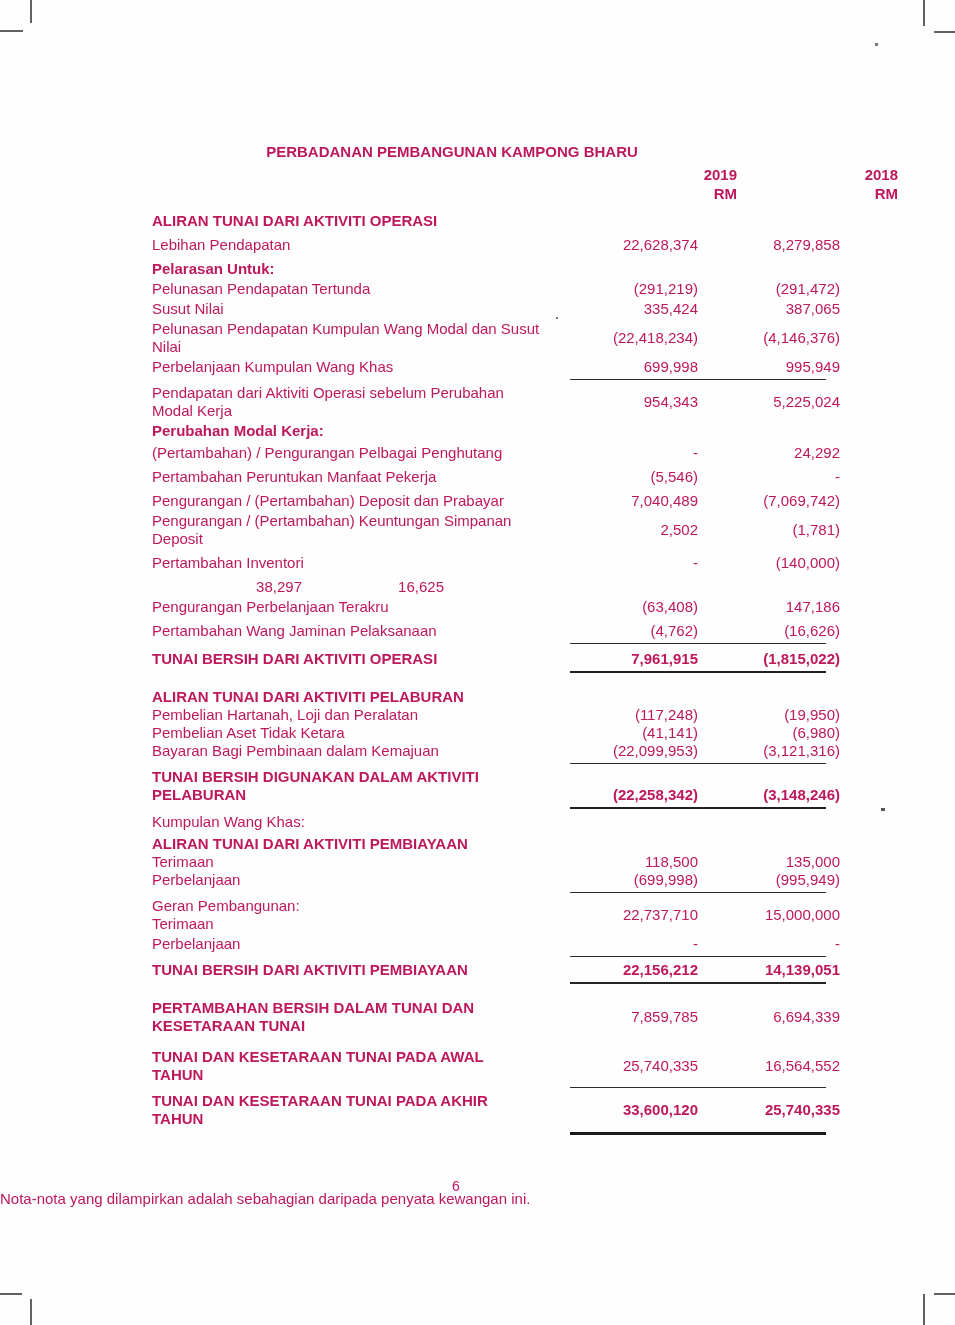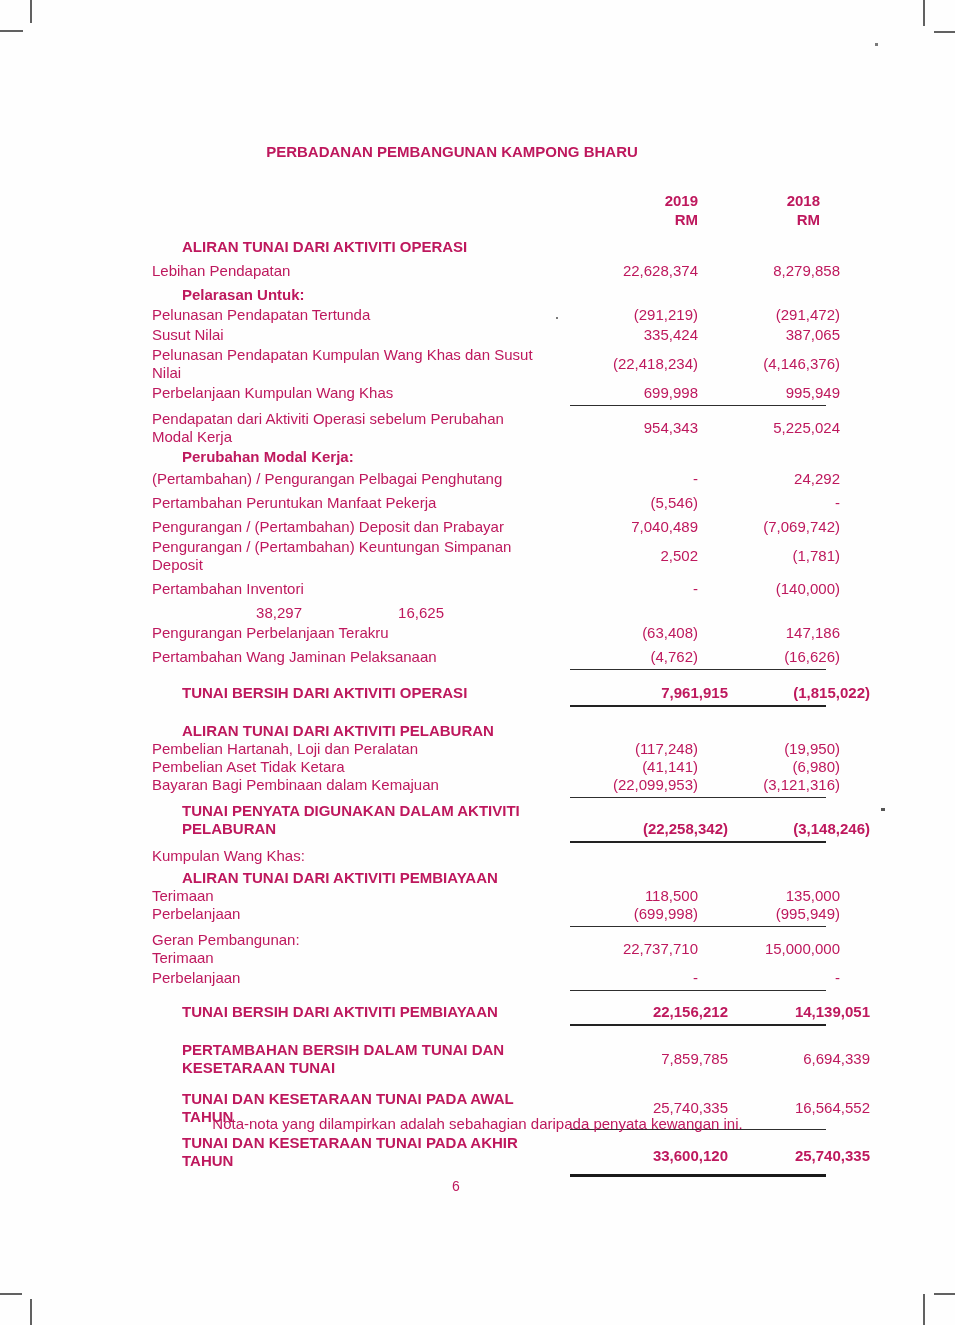--- a/index.html
+++ b/index.html
@@ -21,45 +21,45 @@
   .crop.br-v{left:923px;top:1294px;width:2px;height:31px;}
   .speck{position:absolute;background:#7a7a7a;}
   .speck.s1{left:875px;top:43px;width:3px;height:3px;}
   .speck.s2{left:556px;top:317px;width:2px;height:2px;}
   .speck.s3{left:881px;top:808px;width:4px;height:3px;background:#555;}
 
   .content{position:absolute;left:152px;top:143px;width:668px;}
   .titles{width:668px;margin-left:-34px;text-align:center;font-weight:bold;}
   .title2{margin-top:19px;}
 
-  .colhead{display:flex;font-weight:bold;margin-top:30px;}
+  .colhead{display:flex;font-weight:bold;margin-top:4px;gap:39px;}
   .colhead .sp{flex:0 0 396px;}
   .colhead .c1{flex:0 0 150px;text-align:right;}
   .colhead .c2{flex:0 0 122px;text-align:right;}
   .colhead .line{display:block;line-height:19px;}
 
   .body{margin-top:3px;}
   .row{display:flex;align-items:baseline;padding-top:2px;}
   .row.tight{padding-top:0;}
   .row.g-s{padding-top:4px;}
   .row.g-m{padding-top:6px;}
   .row.g-l{padding-top:13px;}
   .row.center{align-items:center;}
   .row.bottom{align-items:flex-end;}
   .row .lbl{flex:0 0 396px;padding-right:6px;box-sizing:border-box;}
   .row .v1{flex:0 0 150px;text-align:right;}
   .row .v2{flex:0 0 122px;text-align:right;padding-left:20px;}
-  .row.section .lbl,.row.subhead .lbl,.row.total .lbl{font-weight:bold;margin-left:30px;}
-  .row.bv .v1,.row.bv .v2{font-weight:bold;margin-top:8px;}
+  .row.section .lbl,.row.subhead .lbl,.row.total .lbl{font-weight:bold;}
+  .row.bv .v1,.row.bv .v2{font-weight:bold;}
 
   .rule{height:0;border-top:1.5px solid #2e2e2e;width:256px;margin:3px 0 2px 418px;}
   .rule.thick{border-top-width:2.5px;border-top-color:#222;}
   .rule.xthick{border-top-width:3px;border-top-color:#1a1a1a;margin-top:4px;}
 
-  .note{position:absolute;left:0;top:1115px;width:955px;text-align:center;}
+  .note{position:absolute;left:0;top:1190px;width:955px;}
   .pagenum{position:absolute;left:0;top:1177px;width:912px;text-align:center;font-size:14px;}
 </style>
 </head>
 <body>
 
 <div class="page">
 
   <div class="crop tl-v"></div>
   <div class="crop tl-h"></div>
   <div class="crop tr-v"></div>
@@ -120,21 +120,21 @@
         </div>
         <div class="row item">
           <div class="lbl">
             <div>Susut Nilai</div>
           </div>
           <div class="v1">335,424</div>
           <div class="v2">387,065</div>
         </div>
         <div class="row item center">
           <div class="lbl">
-            <div>Pelunasan Pendapatan Kumpulan Wang Khas dan Susut</div>
+            <div>Pelunasan Pendapatan Kumpulan Wang Modal dan Susut</div>
             <div>Nilai</div>
           </div>
           <div class="v1">(22,418,234)</div>
           <div class="v2">(4,146,376)</div>
         </div>
         <div class="row item">
           <div class="lbl">
             <div>Perbelanjaan Kumpulan Wang Khas</div>
           </div>
           <div class="v1">699,998</div>
@@ -243,21 +243,21 @@
         <div class="row item tight">
           <div class="lbl">
             <div>Bayaran Bagi Pembinaan dalam Kemajuan</div>
           </div>
           <div class="v1">(22,099,953)</div>
           <div class="v2">(3,121,316)</div>
         </div>
         <div class="rule thin"></div>
         <div class="row total bottom bv">
           <div class="lbl">
-            <div>TUNAI PENYATA DIGUNAKAN DALAM  AKTIVITI</div>
+            <div>TUNAI BERSIH DIGUNAKAN DALAM  AKTIVITI</div>
             <div>PELABURAN</div>
           </div>
           <div class="v1">(22,258,342)</div>
           <div class="v2">(3,148,246)</div>
         </div>
         <div class="rule thick"></div>
         <div class="row plain">
           <div class="lbl">
             <div>Kumpulan Wang Khas:</div>
           </div>

